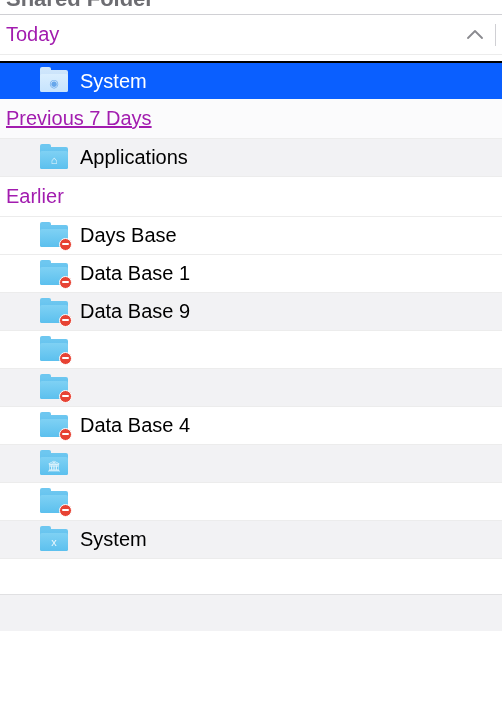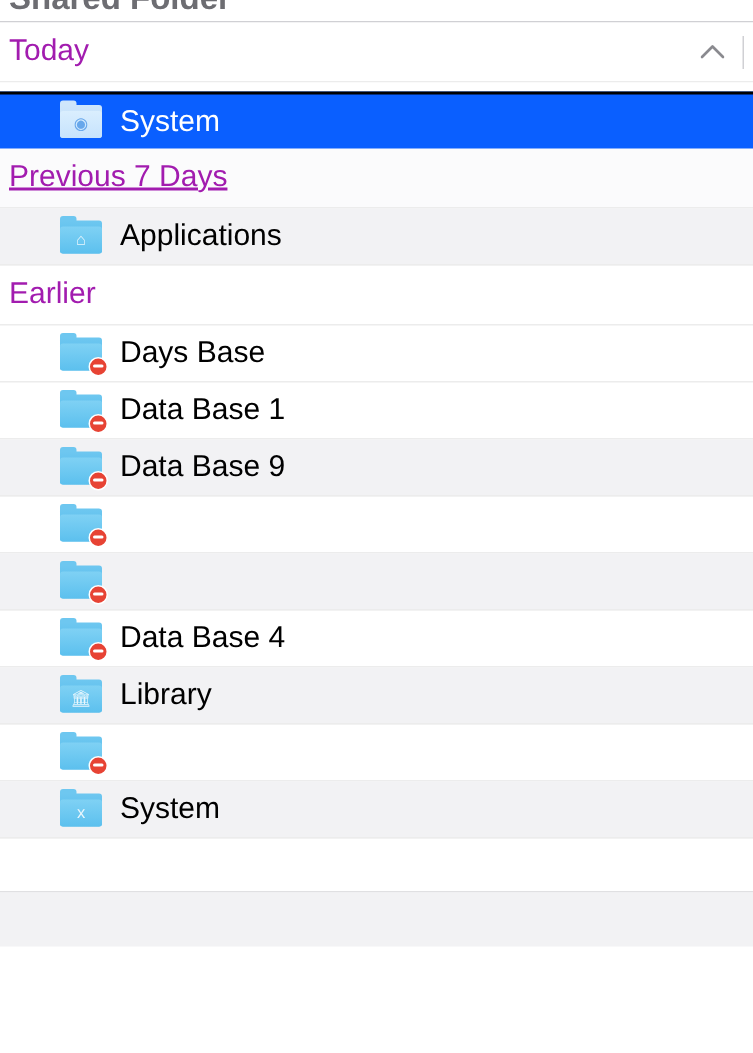--- a/index.html
+++ b/index.html
@@ -257,21 +257,20 @@
   <span class="trailing"></span>
 </div>
 
 <div class="row alt">
   <span class="folder">
     <span class="folder-tab"></span>
       <span class="folder-back"></span>
       <span class="folder-front"></span>
     <span class="glyph">🏛</span>
   </span>
-  <span class="label">Library</span>
   <span class="trailing"></span>
 </div>
 
 <div class="row">
   <span class="folder">
     <span class="folder-tab"></span>
       <span class="folder-back"></span>
       <span class="folder-front"></span>
     <span class="restricted-badge"></span>
   </span>

